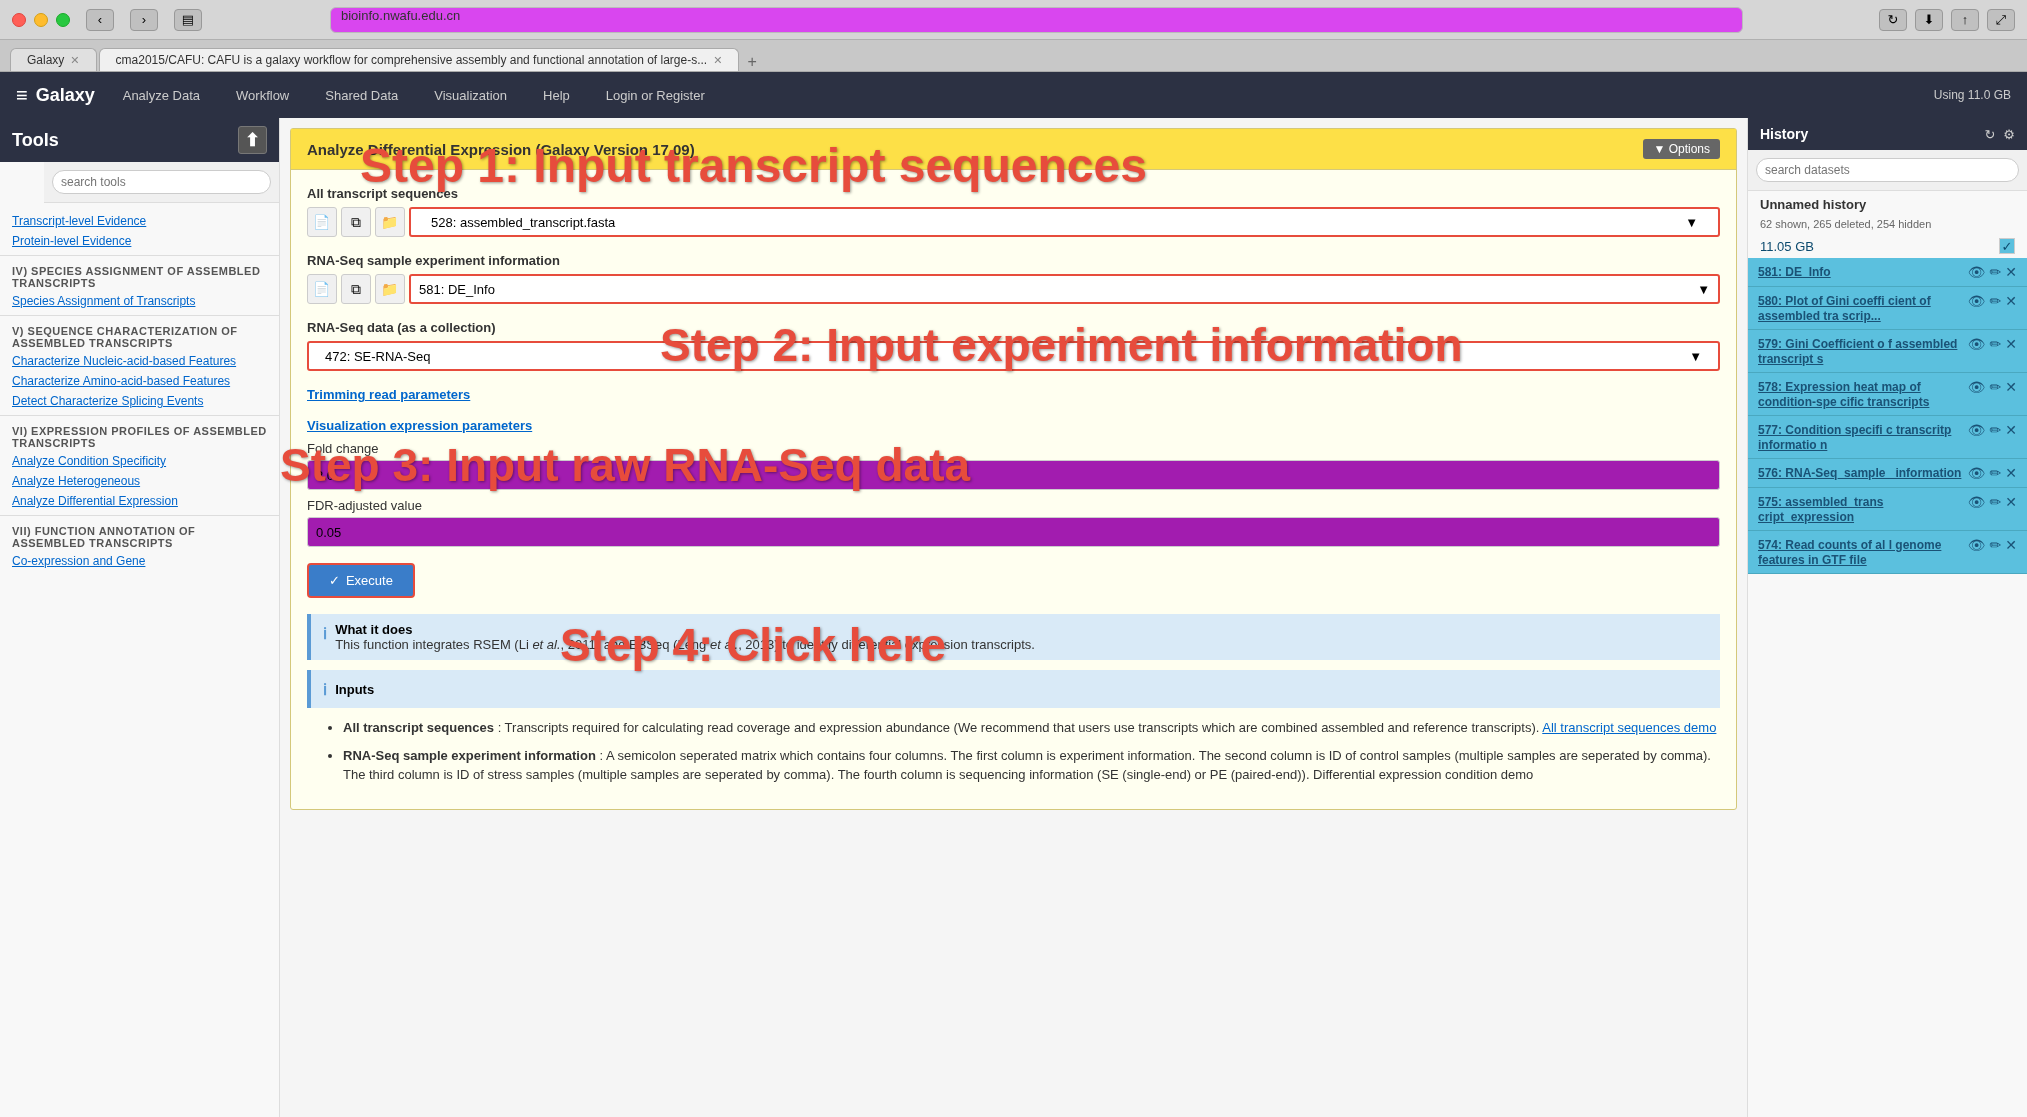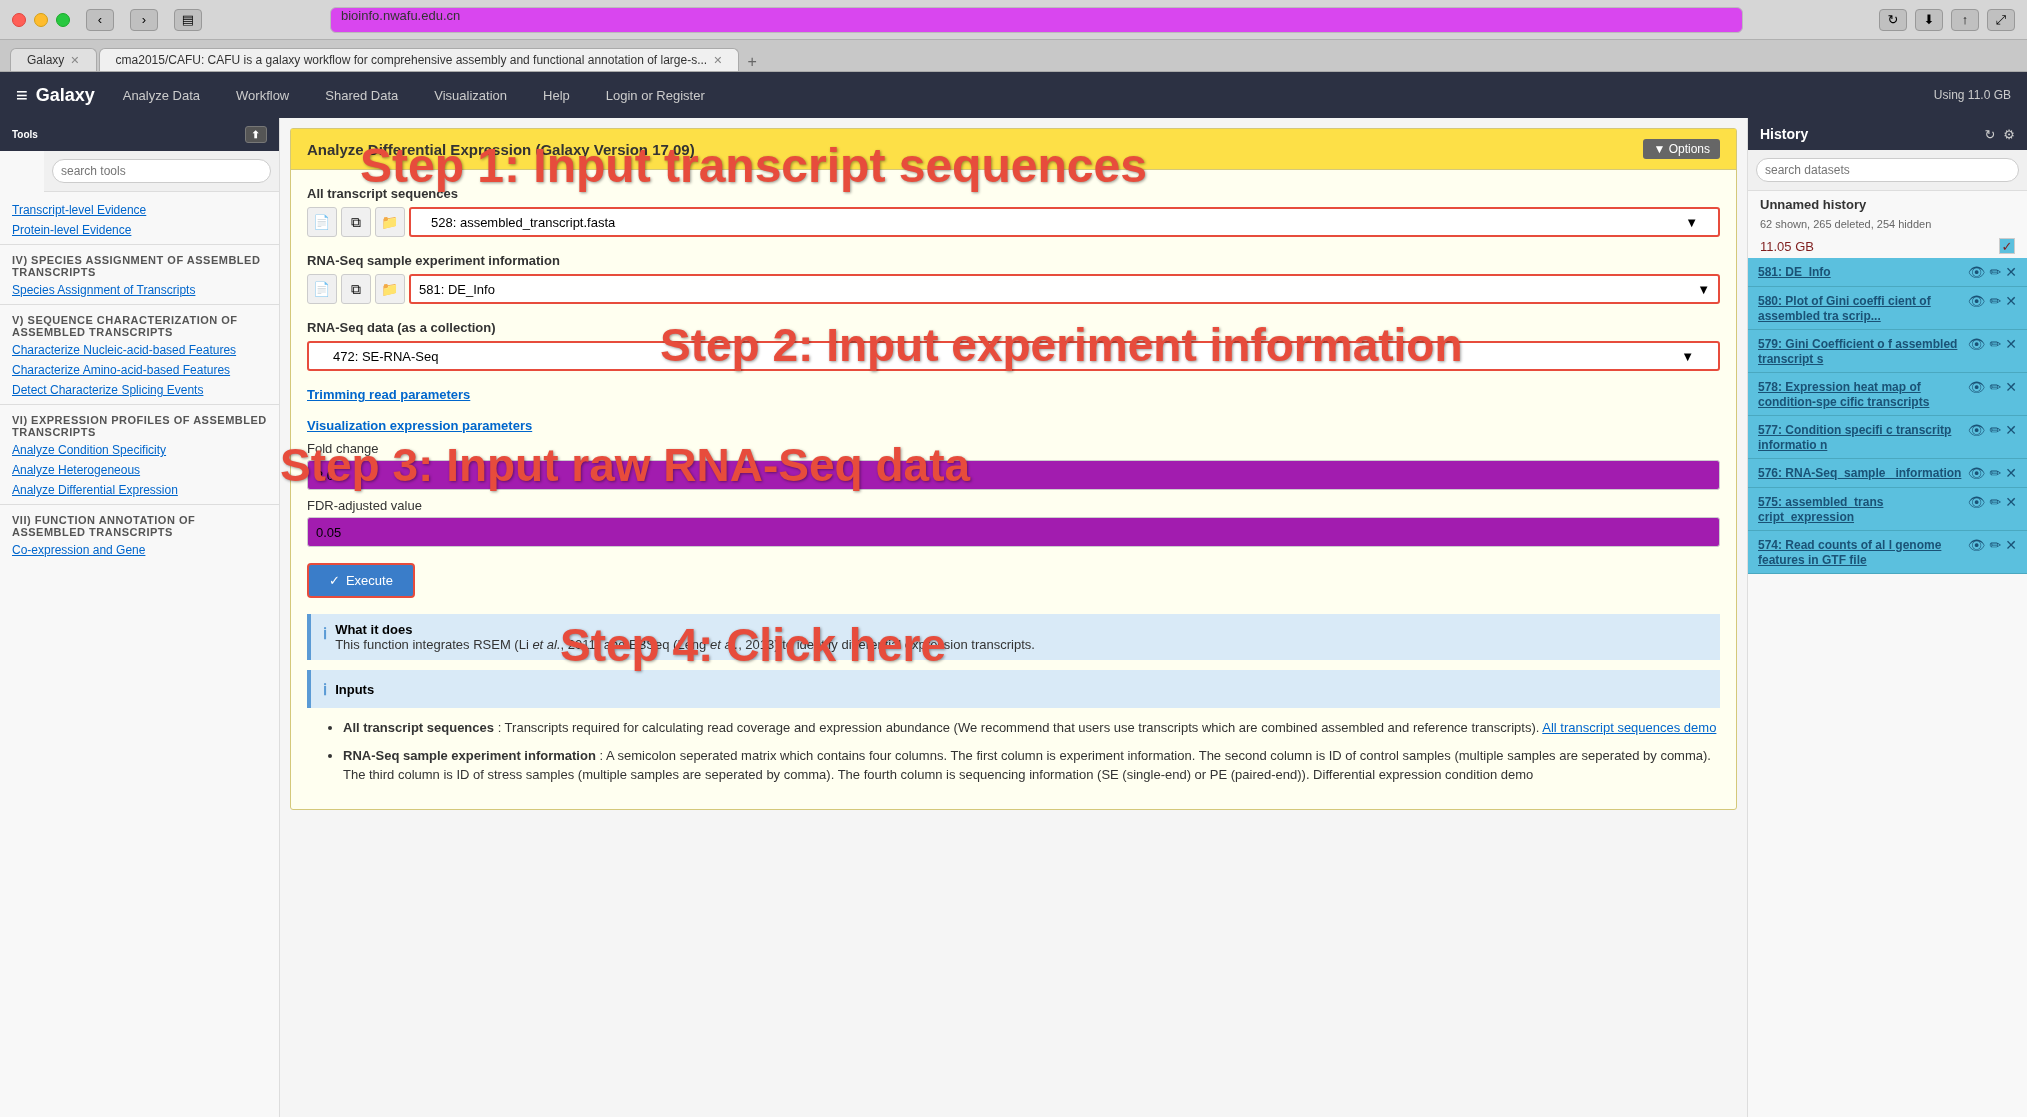--- a/index.html
+++ b/index.html
@@ -28,21 +28,21 @@
     .galaxy-logo { color: white; font-size: 18px; font-weight: bold; display: flex; align-items: center; gap: 8px; }
     .galaxy-logo .icon { font-size: 20px; }
     .nav-item { color: #ccc; font-size: 13px; cursor: pointer; padding: 4px 8px; }
     .nav-right { margin-left: auto; color: #ccc; font-size: 12px; }
 
     
     .main-layout { display: flex; height: calc(1117px - 40px - 32px - 46px); }
 
     
     .tools-sidebar { width: 280px; background: #f8f8f8; border-right: 1px solid #ddd; display: flex; flex-direction: column; overflow: hidden; }
-    .tools-header { background: #2c3143; color: white; padding: 8px 12px; display: flex; align-items: center; justify-content: space-between; font-size: 10px; font-weight: bold; }
+    .tools-header { background: #2c3143; color: white; padding: 8px 12px; display: flex; align-items: center; justify-content: space-between; font-size: 18px; font-weight: bold; }
     .tools-upload-btn { background: #555; border: 1px solid #777; border-radius: 3px; padding: 2px 6px; cursor: pointer; }
     .tools-search { padding: 8px; background: #f0f0f0; border-bottom: 1px solid #ddd; margin-left: 44px; }
     .tools-search input { width: 100%; padding: 4px 8px; border: 1px solid #ccc; border-radius: 12px; font-size: 12px; background: white; }
     .tools-list { overflow-y: auto; flex: 1; padding: 8px 0; }
     .tool-link { display: block; padding: 3px 12px; font-size: 12px; color: #0066cc; cursor: pointer; text-decoration: underline; }
     .tool-section-header { padding: 5px 12px 2px; font-size: 11px; font-weight: bold; color: #555; text-transform: uppercase; letter-spacing: 0.5px; }
     .tool-divider { border: none; border-top: 1px solid #ddd; margin: 4px 0; }
 
     
     .main-content { flex: 1; background: #f5f5f5; overflow-y: auto; padding: 0; }
@@ -73,21 +73,21 @@
 
     
     .history-sidebar { width: 280px; background: #f8f8f8; border-left: 1px solid #ddd; display: flex; flex-direction: column; overflow: hidden; }
     .history-header { background: #2c3143; color: white; padding: 8px 12px; display: flex; align-items: center; justify-content: space-between; }
     .history-title { font-size: 14px; font-weight: bold; }
     .history-icons { display: flex; gap: 8px; }
     .history-search { padding: 8px; background: #f0f0f0; border-bottom: 1px solid #ddd; }
     .history-search input { width: 100%; padding: 4px 8px; border: 1px solid #ccc; border-radius: 12px; font-size: 12px; background: white; }
     .history-name { padding: 6px 12px; font-size: 13px; font-weight: bold; color: #333; }
     .history-stats { padding: 0 12px 4px; font-size: 11px; color: #666; }
-    .history-size { padding: 4px 12px; font-size: 13px; color: #7f1d1d; display: flex; align-items: center; justify-content: space-between; }
+    .history-size { padding: 4px 12px; font-size: 13px; color: #0c4a6e; display: flex; align-items: center; justify-content: space-between; }
     .history-checkbox { width: 16px; height: 16px; border: 1px solid #ccc; background: #5bc0de; display: flex; align-items: center; justify-content: center; }
     .history-list { overflow-y: auto; flex: 1; }
     .history-item { background: #5bc0de; border-bottom: 1px solid #4aa8c0; padding: 6px 10px; display: flex; align-items: flex-start; gap: 6px; }
     .history-item-content { flex: 1; }
     .history-item-title { font-size: 12px; color: #1a5276; text-decoration: underline; cursor: pointer; font-weight: bold; }
     .history-item-icons { display: flex; gap: 4px; align-items: center; }
     .hi-icon { color: #1a5276; cursor: pointer; font-size: 14px; }
 
     
     .tools-list::-webkit-scrollbar { width: 8px; }
@@ -226,21 +226,21 @@
             <div class="input-select" style="flex:1; display:flex; justify-content:space-between; align-items:center; border:2px solid #e74c3c; padding:4px 8px; background:white; border-radius:3px; height:30px;">
               <span>581: DE_Info</span>
               <span>▼</span>
             </div>
           </div>
         </div>
 
         <div class="form-group">
           <label class="form-label">RNA-Seq data (as a collection)</label>
           <div class="input-row">
-            <div class="input-select" style="width:300px; display:flex; justify-content:space-between; align-items:center; border:2px solid #e74c3c; padding:4px 24px; background:white; border-radius:3px; height:30px;text-align:right;">
+            <div class="input-select" style="width:300px; display:flex; justify-content:space-between; align-items:center; border:2px solid #e74c3c; padding:4px 16px; background:white; border-radius:3px; height:30px;text-align:right;">
               <span>472: SE-RNA-Seq</span>
               <span>▼</span>
             </div>
           </div>
         </div>
 
         <div class="form-group">
           <a class="section-link">Trimming read parameters</a>
         </div>
 

